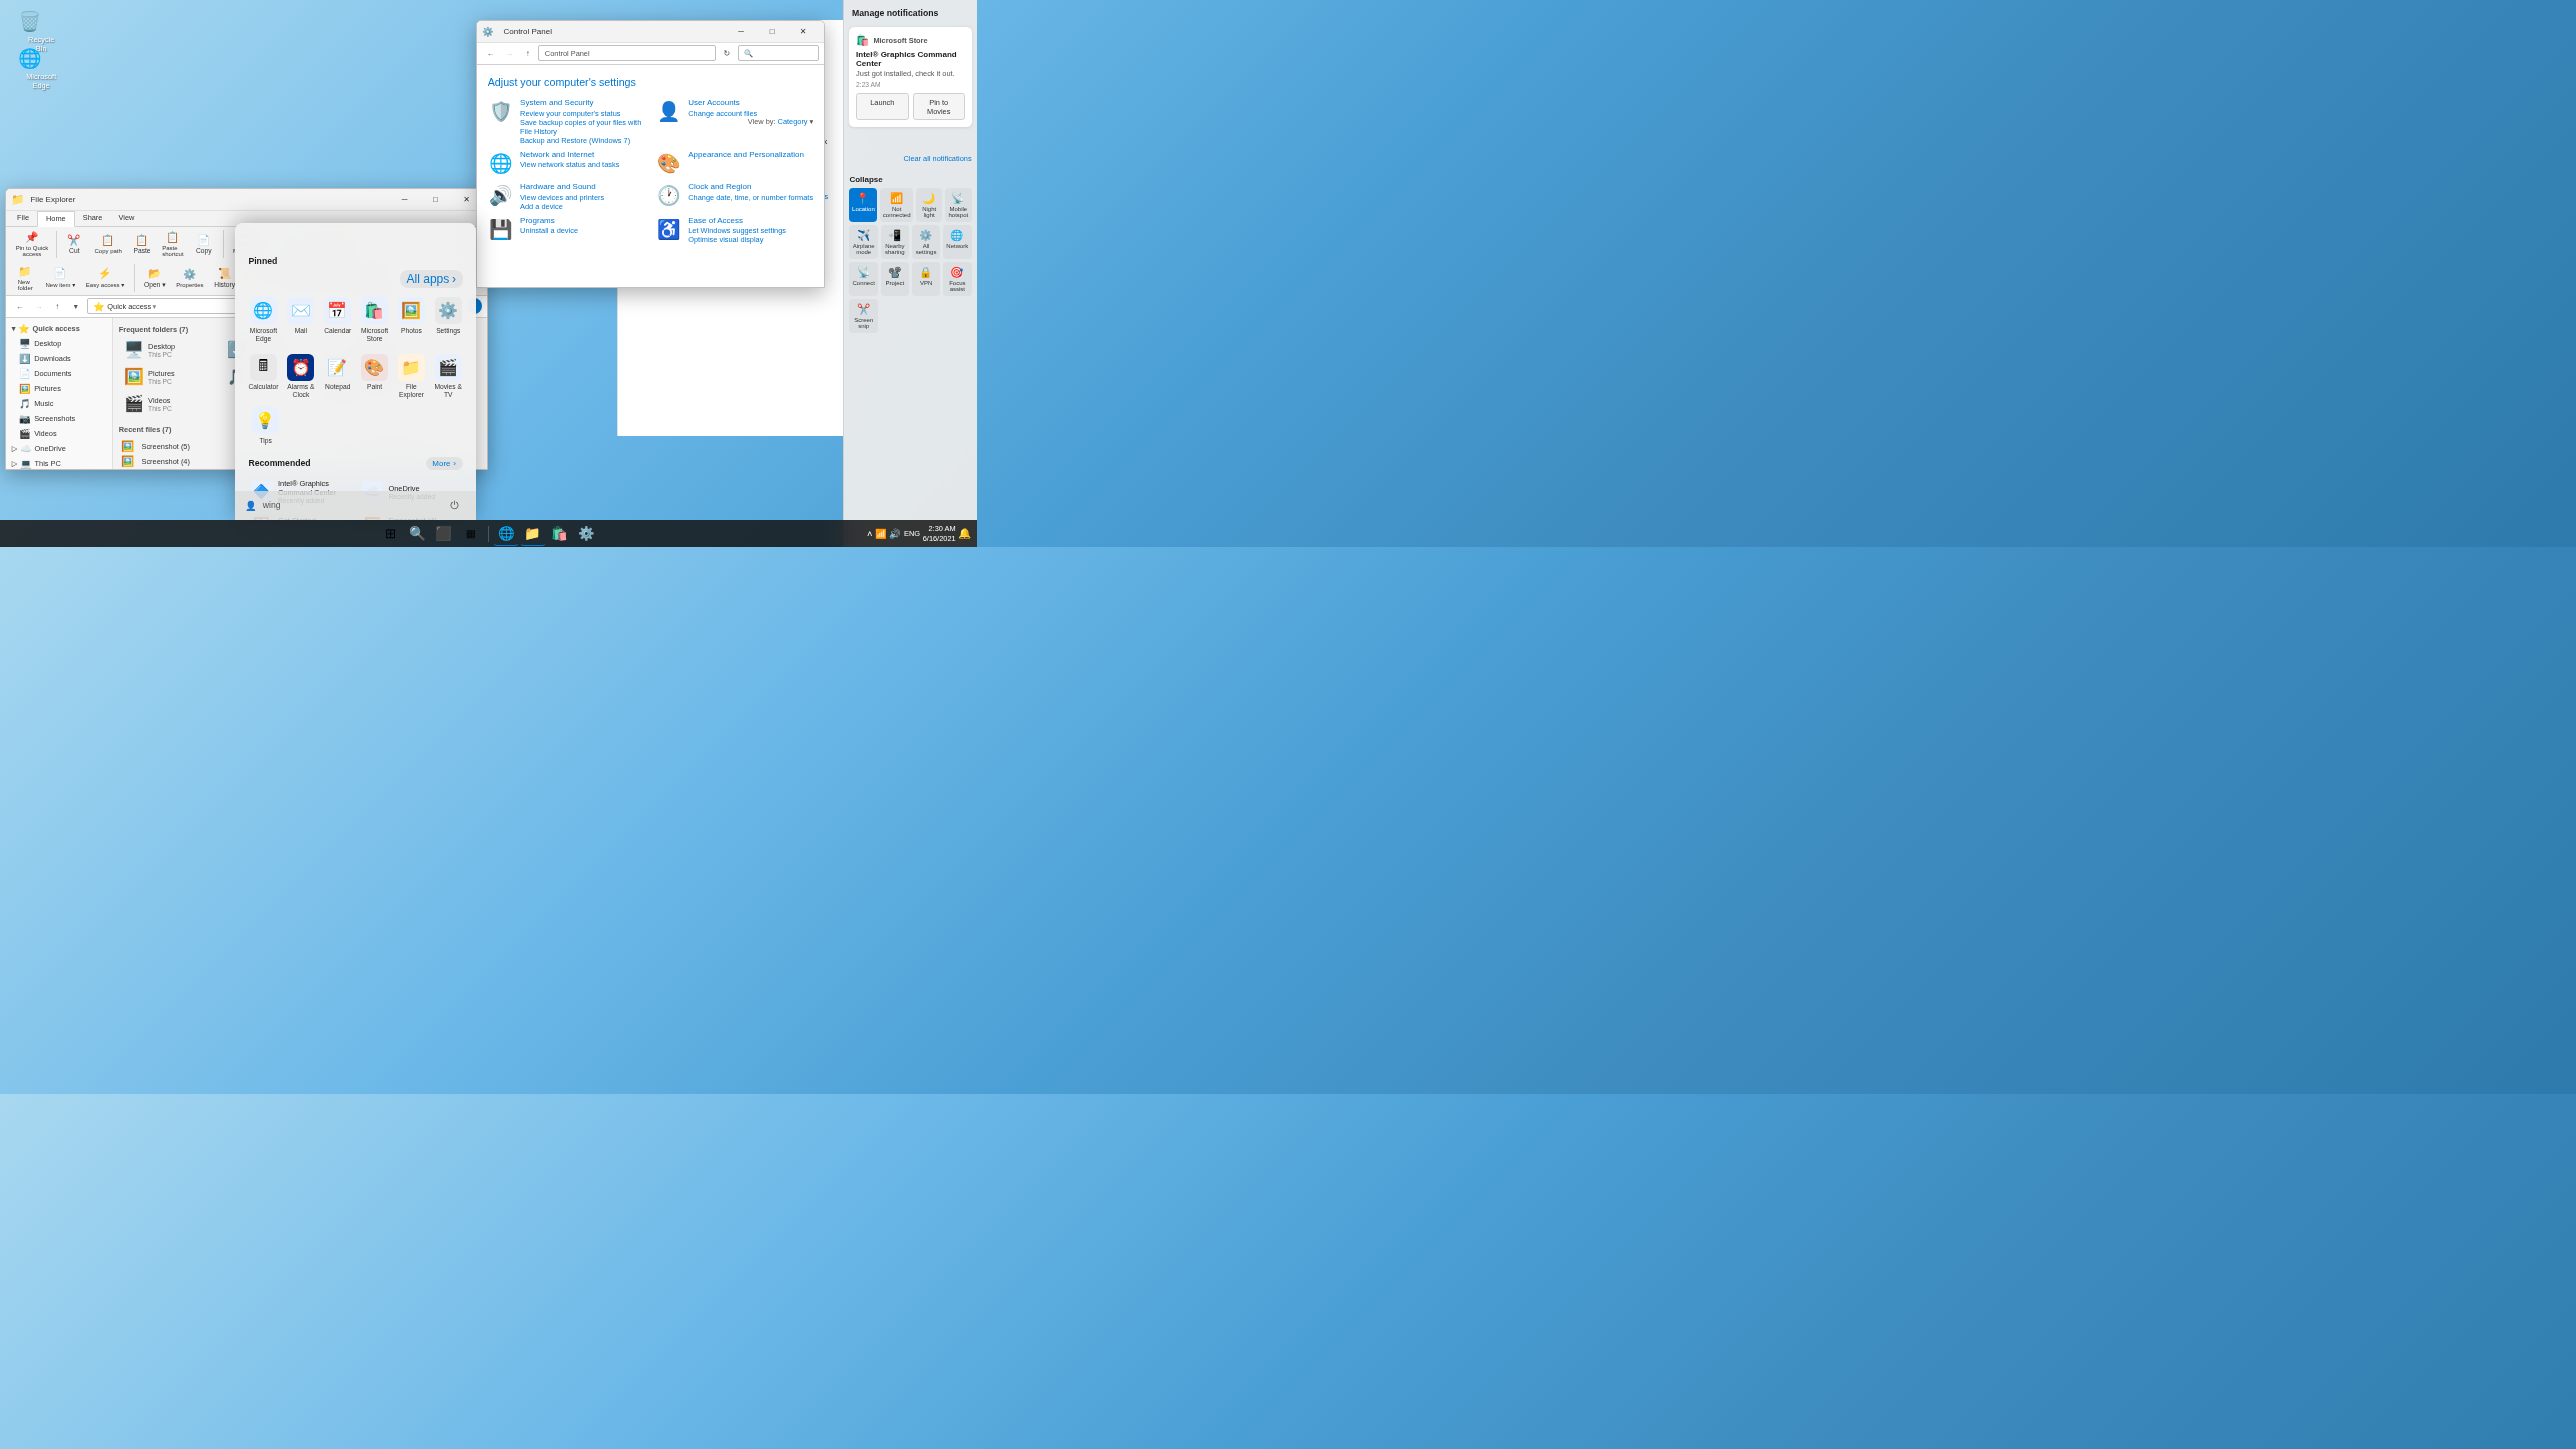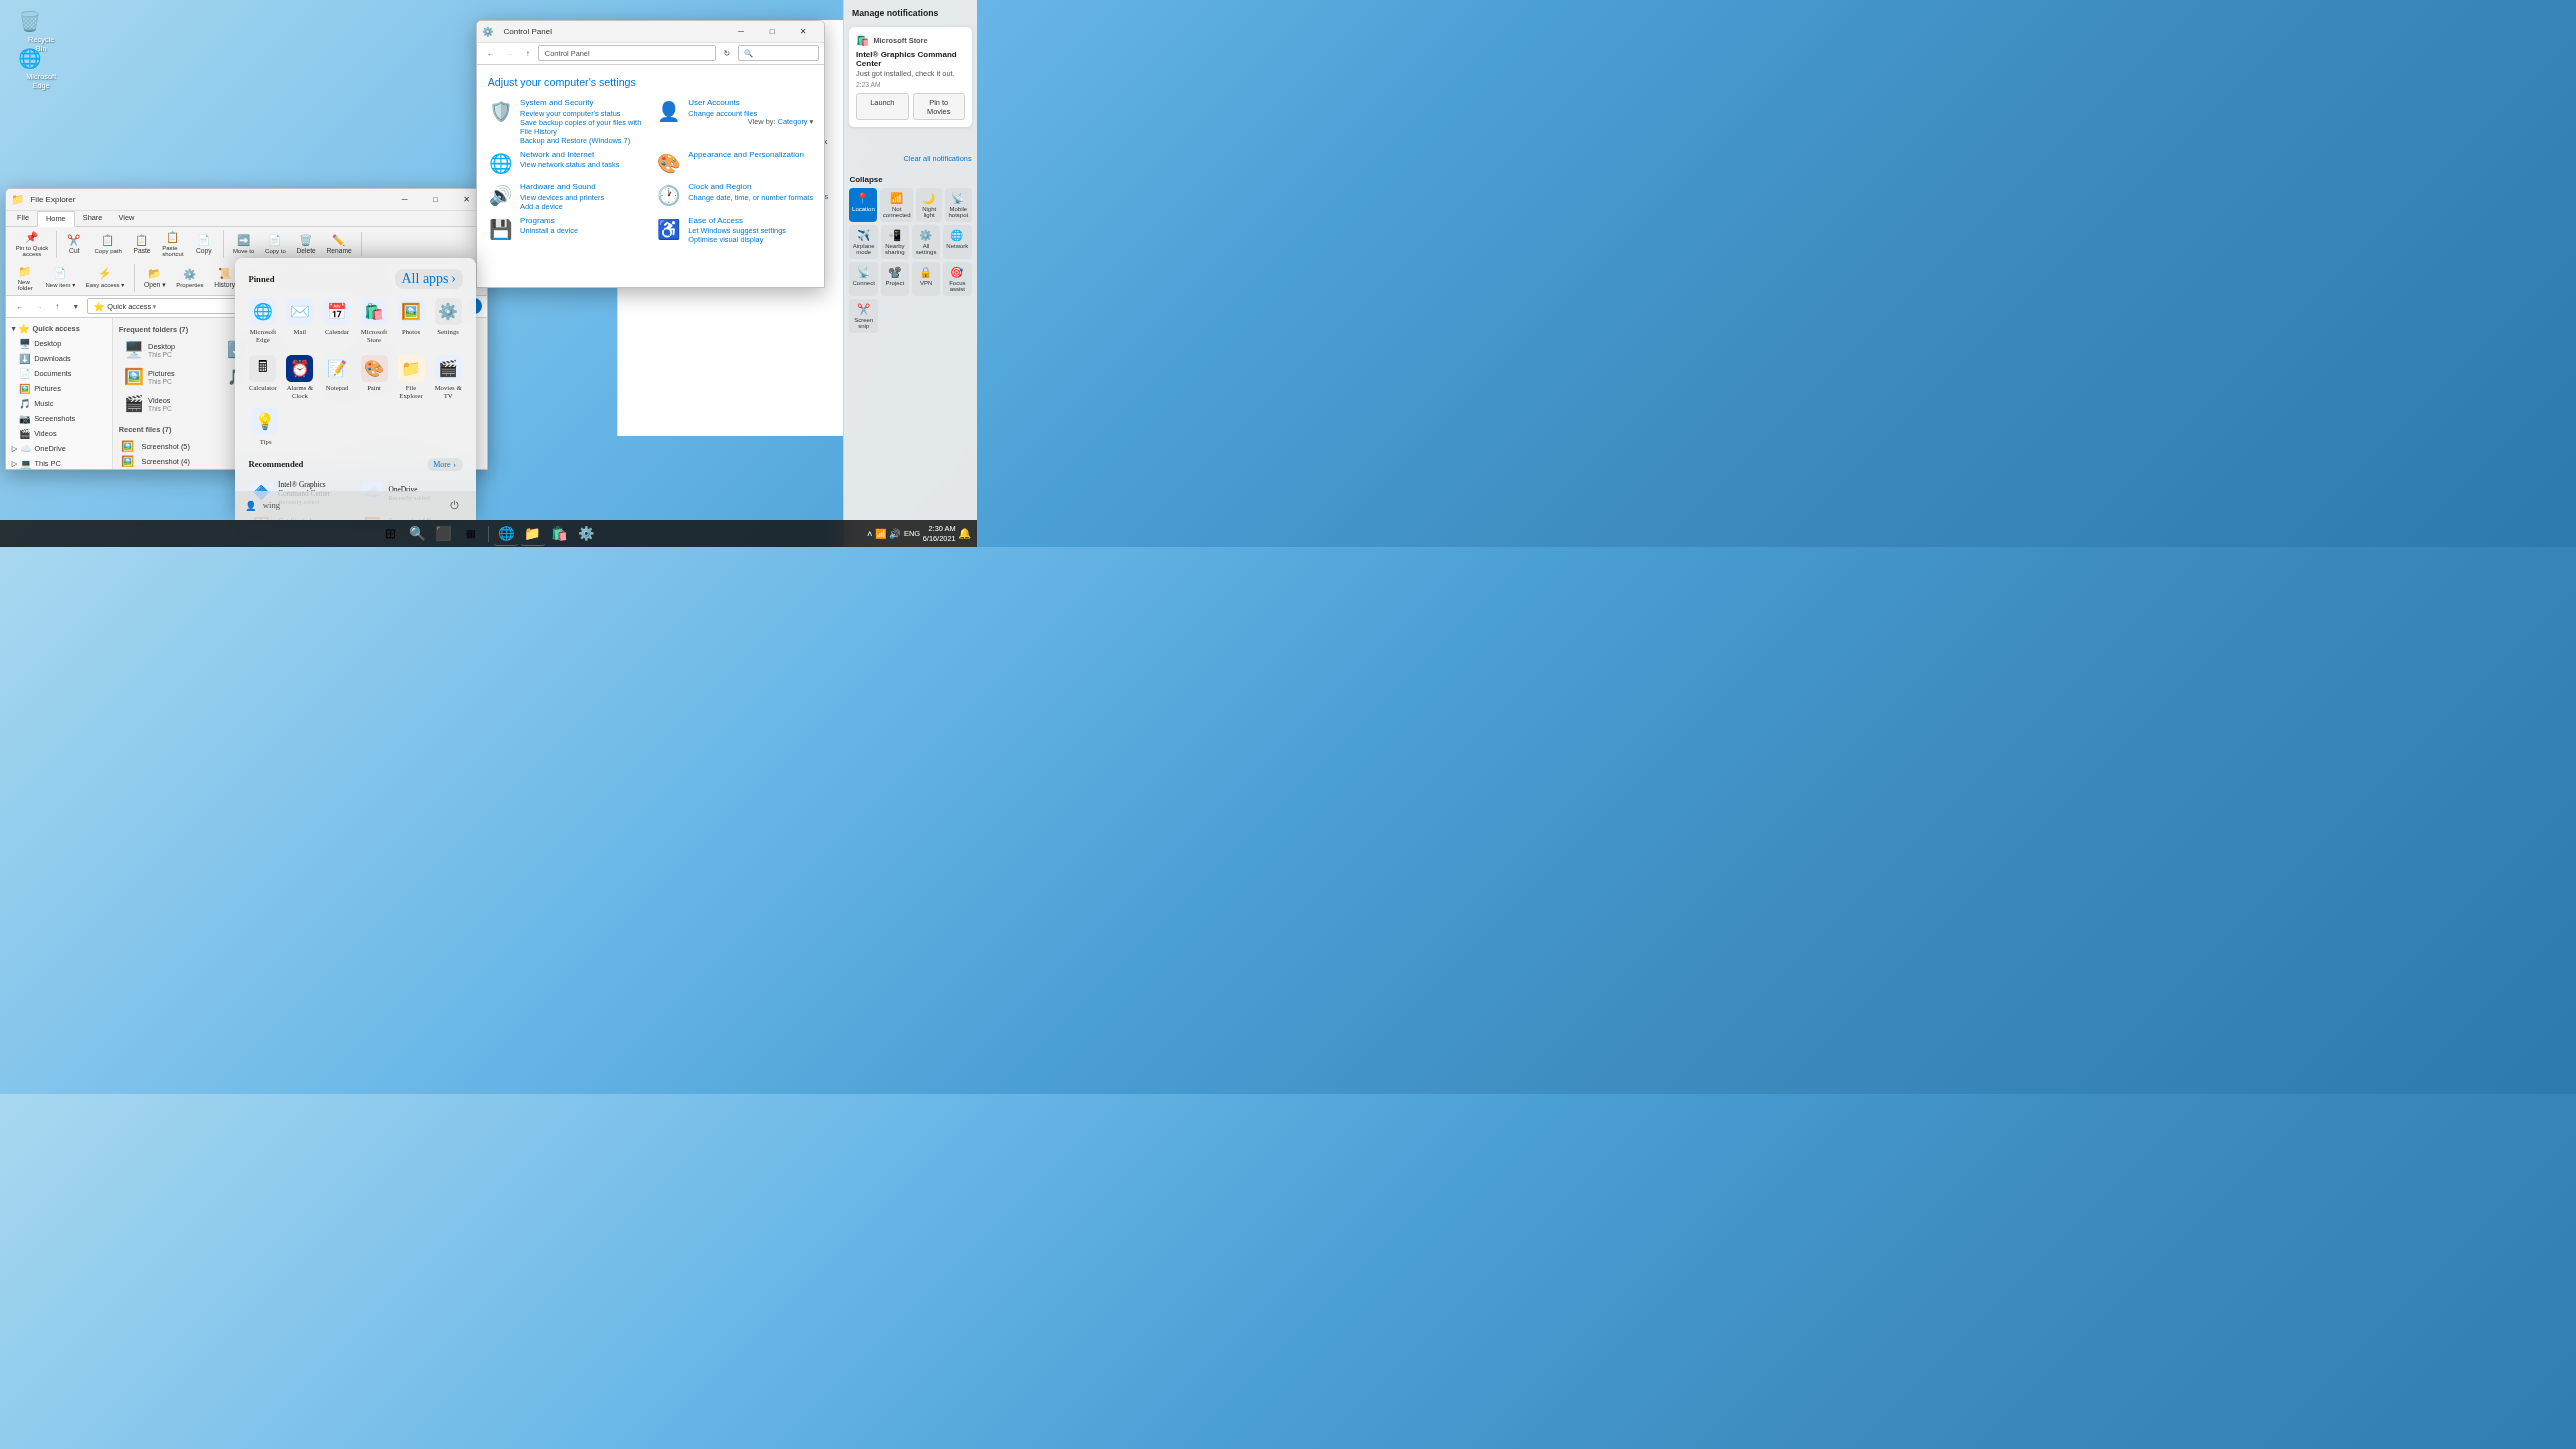--- a/index.html
+++ b/index.html
@@ -411,50 +411,50 @@
       display: block;
       margin-bottom: 4px;
     }
 
     
     .start-menu {
       position: absolute;
       bottom: 27px;
       left: 235px;
       width: 241px;
-      height: 262px;
+      height: 297px;
       background: rgba(240,240,240,0.95);
       backdrop-filter: blur(13.4px);
       border-radius: 8px 8px 0 0;
       box-shadow: 0 -2.7px 21.5px rgba(0,0,0,0.3);
       z-index: 500;
       overflow: hidden;
-      font-family: Liberation Serif, serif;
     }
     .sm-pinned-header {
       display: flex;
       justify-content: space-between;
       align-items: center;
       padding: 10.7px 13.4px 5.4px;
     }
     .sm-section-label {
       font-size: 8.7px;
       font-weight: 600;
       color: #1a1a1a;
     }
     .sm-all-apps-btn {
-      font-size: 14px;
+      font-size: 12px;
       color: #0078d4;
       cursor: pointer;
       display: flex;
       align-items: center;
       gap: 2.7px;
       background: rgba(0,0,0,0.06);
       border-radius: 8px;
       padding: 2px 6.7px;
+      margin-top: 36px;
     }
     .sm-pinned-grid {
       display: grid;
       grid-template-columns: repeat(6, 1fr);
       gap: 2.7px;
       padding: 0 10.7px;
     }
     .sm-app-item {
       display: flex;
       flex-direction: column;

